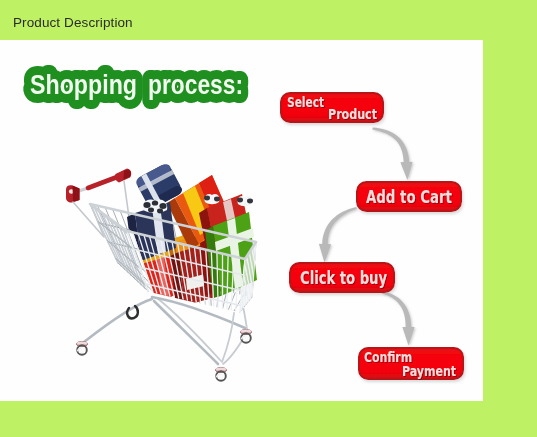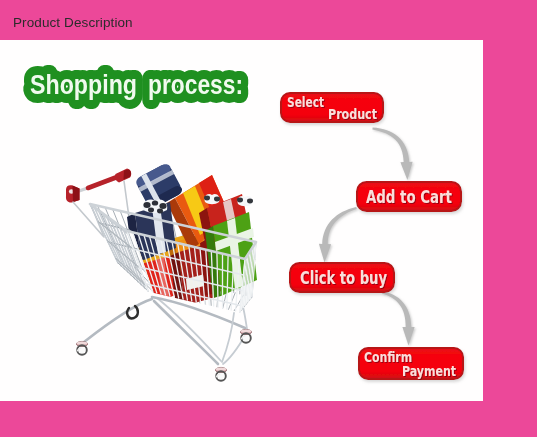--- a/index.html
+++ b/index.html
@@ -1,17 +1,17 @@
 <!DOCTYPE html>
 <html><head>
 <meta charset="utf-8">
 <style>
   html,body{margin:0;padding:0;}
   body{width:537px;height:437px;background:#ffffff;font-family:"Liberation Sans",sans-serif;overflow:hidden;}
-  #page{position:relative;width:537px;height:437px;background:#ec4899;}
+  #page{position:relative;width:537px;height:437px;background:#bef264;}
   #caption{position:absolute;left:13px;top:15px;font-size:13.5px;color:#2b2b2b;letter-spacing:.1px;white-space:nowrap;}
   #imgarea{position:absolute;left:0;top:40px;width:483px;height:361px;background:#fffefe;}
   svg{display:block;}
   #heading{position:absolute;left:0px;top:49px;width:300px;height:80px;overflow:visible;}
   #heading text.hd{font-family:"Liberation Sans",sans-serif;font-weight:bold;font-size:28px;}
   #flow{position:absolute;left:0;top:0;}
   #flow .btn{fill:url(#btnGrad);stroke:#b81219;stroke-width:2.0;filter:url(#btnShadow);}
   #flow .btxt{font-family:"DejaVu Sans",sans-serif;font-weight:bold;fill:#fbdedb;filter:url(#txtShadow);}
   #flow .t14{font-size:14px;}
   #flow .t17{font-size:17px;}

